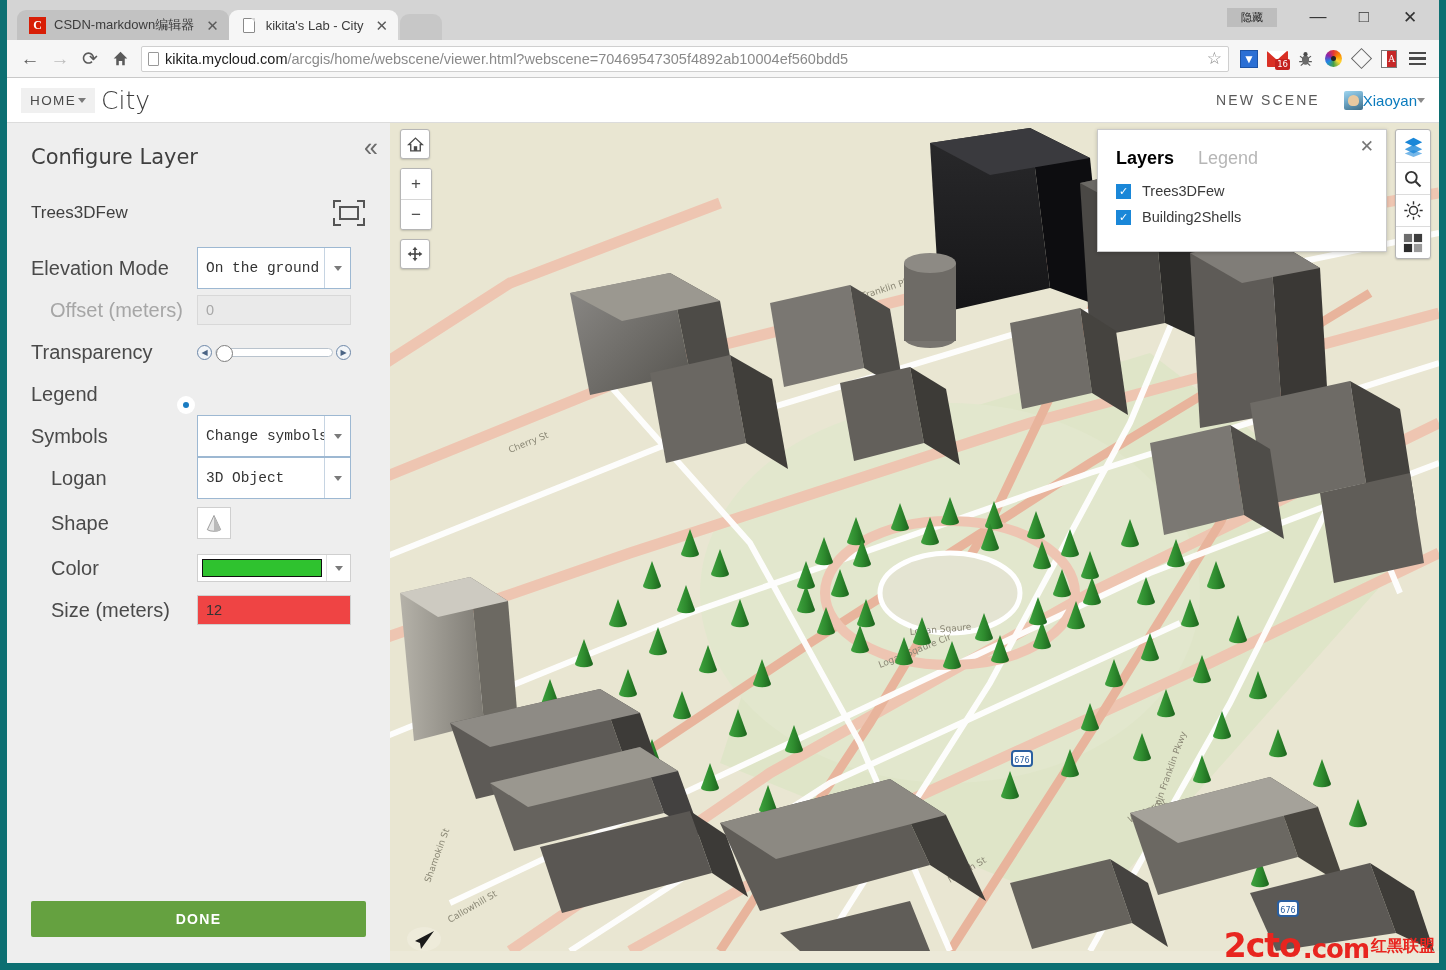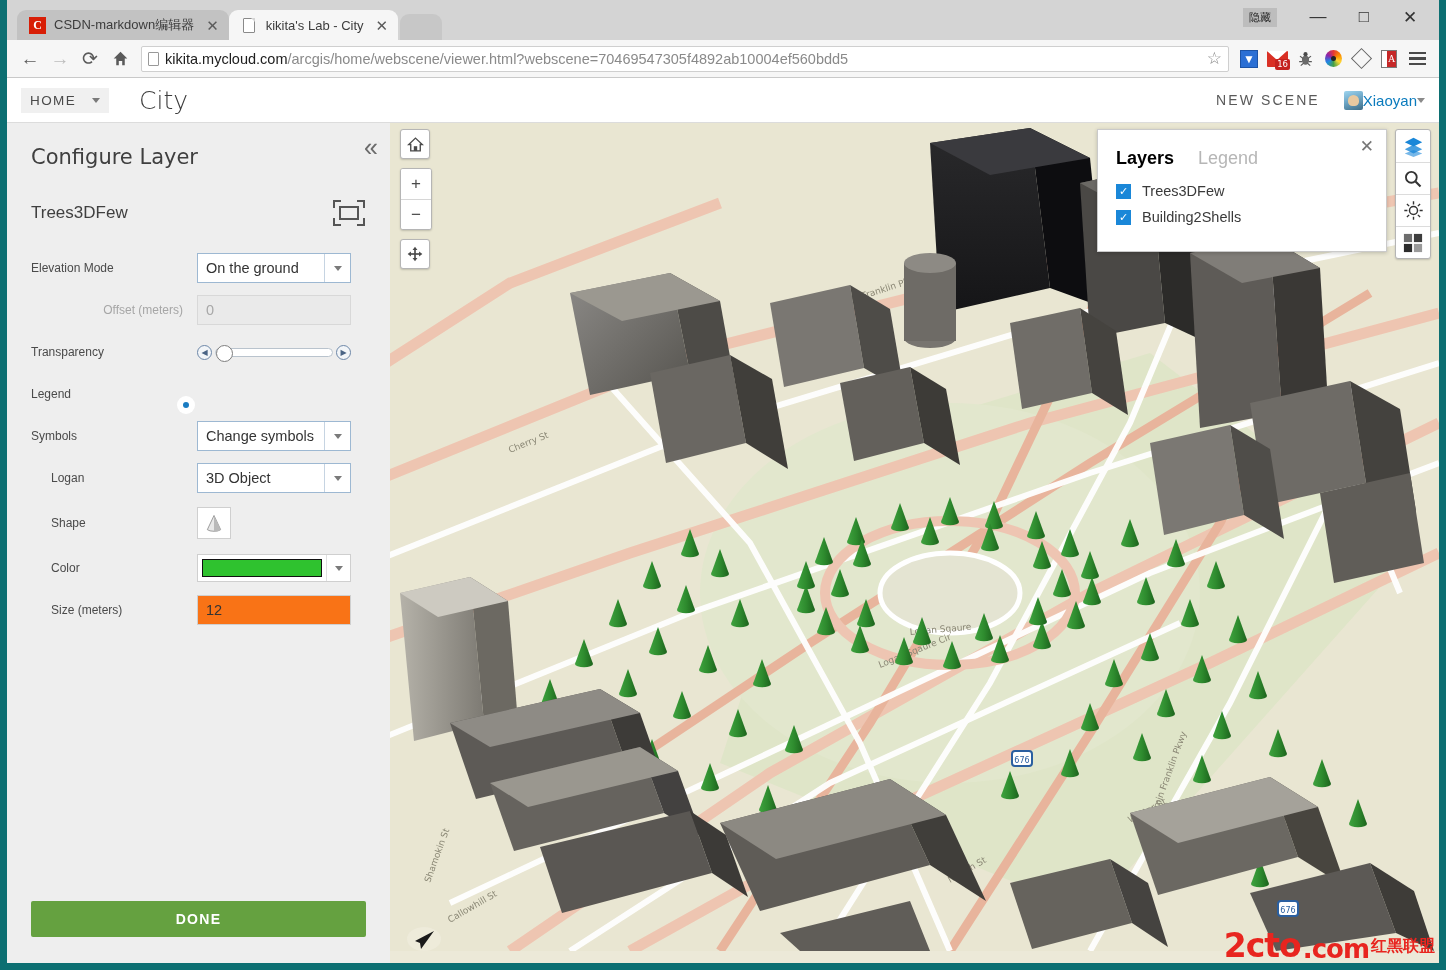--- a/index.html
+++ b/index.html
@@ -62,21 +62,21 @@
     width: 42px; height: 26px; background: #c7c7c7;
     border-top-left-radius: 9px; border-top-right-radius: 9px;
     margin-left: 2px;
   }
   #win-ctrls {
     position: absolute; right: 6px; top: 0;
     display: flex; align-items: center; height: 34px; gap: 0;
   }
   .hide-btn {
     background: #bdbdbd; color: #222; font-size: 11px;
-    padding: 2px 6px; margin-right: 18px;
+    padding: 2px 14px; margin-right: 18px;
     font-family: "DejaVu Sans", sans-serif;
   }
   .wc {
     width: 46px; height: 34px; display: flex;
     align-items: center; justify-content: center;
     font-size: 17px; color: #333; cursor: pointer;
   }
 
   
   #navbar {
@@ -160,28 +160,28 @@
 
   
   #appheader {
     height: 45px; flex: 0 0 45px; background: #fff;
     display: flex; align-items: center; padding: 0 14px;
     border-bottom: 1px solid #dcdcdc;
   }
   #home-btn {
     background: #f0f0f0; padding: 5px 9px; font-size: 13.5px;
     letter-spacing: 1.4px; color: #4a4a4a; cursor: pointer;
-    display: flex; align-items: center; gap: 16px;
+    display: flex; align-items: center; gap: 2px;
   }
   .caret-dn {
     width: 0; height: 0; border-left: 4.5px solid transparent;
     border-right: 4.5px solid transparent; border-top: 5px solid #7a7a7a;
   }
   #scene-title {
-    font-size: 25px; color: #3c3c3c; margin-left: 30px;
+    font-size: 25px; color: #3c3c3c; margin-left: 6px;
     font-family: "DejaVu Sans", sans-serif; font-weight: 300;
   }
   #header-right {
     margin-left: auto; display: flex; align-items: center; gap: 24px;
   }
   #new-scene {
     font-size: 14px; letter-spacing: 2.1px; color: #5a5a5a; cursor: pointer;
   }
   #user-area { display: flex; align-items: center; cursor: pointer; }
   #avatar {
@@ -232,40 +232,40 @@
   .corner { position: absolute; width: 8px; height: 8px; border: 2.2px solid #555; }
   .c-tl { left: 1px; top: 1px; border-right: none; border-bottom: none; }
   .c-tr { right: 1px; top: 1px; border-left: none; border-bottom: none; }
   .c-bl { left: 1px; bottom: 1px; border-right: none; border-top: none; }
   .c-br { right: 1px; bottom: 1px; border-left: none; border-top: none; }
 
   .frow {
     display: flex; align-items: center; margin-bottom: 12px; height: 30px;
   }
   .flabel {
-    width: 166px; flex: 0 0 166px; font-size: 12px; color: #4a4a4a;
+    width: 166px; flex: 0 0 166px; font-size: 20px; color: #4a4a4a;
   }
   .flabel.indent { padding-left: 20px; }
   .flabel.muted { color: #a6a6a6; text-align: right; padding-right: 14px; width: 166px; }
   .fctrl { flex: 1; }
 
   .select {
-    height: 30px; background: #fff; border: 1px solid #9db8d2;
-    display: flex; align-items: center; width: 154px;
+    height: 42px; background: #fff; border: 1px solid #9db8d2;
+    display: flex; align-items: center; width: 154px; font-family: Liberation Mono, monospace;
   }
   .select .val {
     flex: 1; padding: 0 8px; font-size: 14.5px; color: #333;
     overflow: hidden; white-space: nowrap;
   }
   .select .arrow {
     width: 26px; height: 100%; border-left: 1px solid #c6d4e2;
     display: flex; align-items: center; justify-content: center;
   }
   .input-text {
-    height: 30px; width: 154px; background: #f97316;
+    height: 30px; width: 154px; background: #ef4444;
     border: 1px solid #cfcfcf; display: flex; align-items: center;
     padding: 0 8px; font-size: 14.5px; color: #333;
   }
   .input-text.disabled { background: #eaeaea; color: #a8a8a8; border-color: #d8d8d8; }
 
   .slider-wrap { display: flex; align-items: center; gap: 3px; width: 154px; }
   .sl-btn {
     width: 15px; height: 15px; border-radius: 50%;
     border: 1.3px solid #6d87a8; background: #f2f5f8;
     display: flex; align-items: center; justify-content: center;

